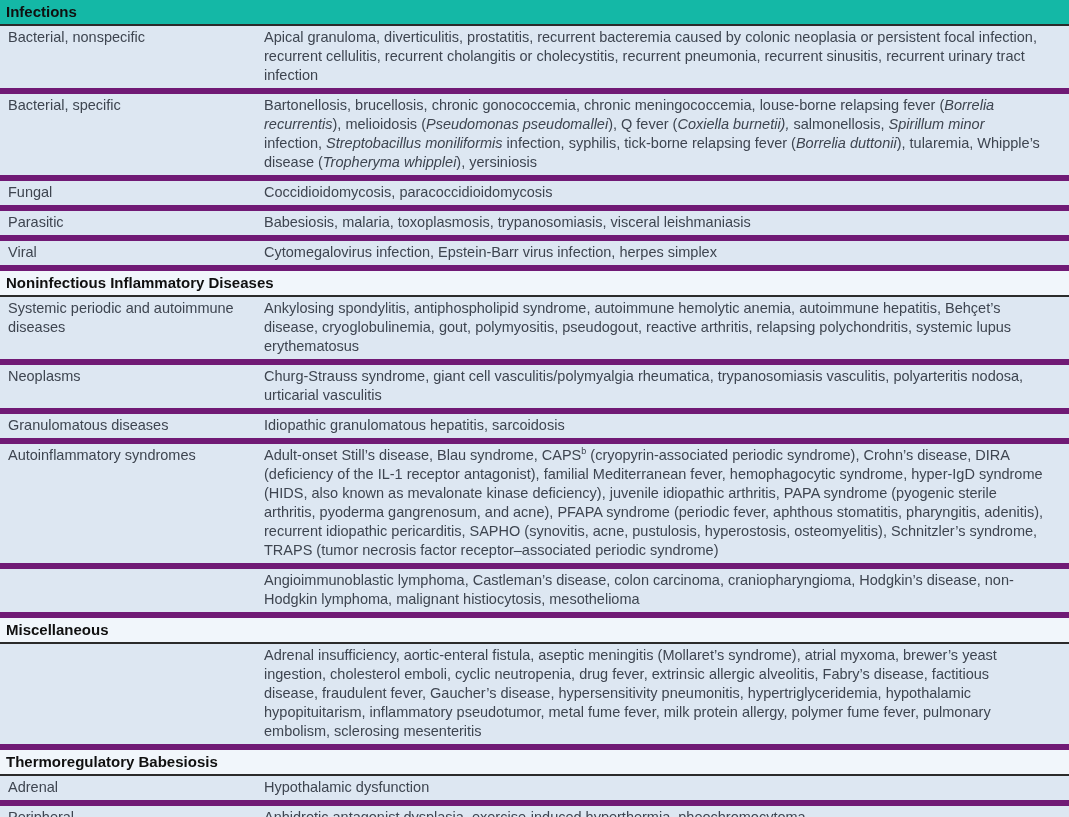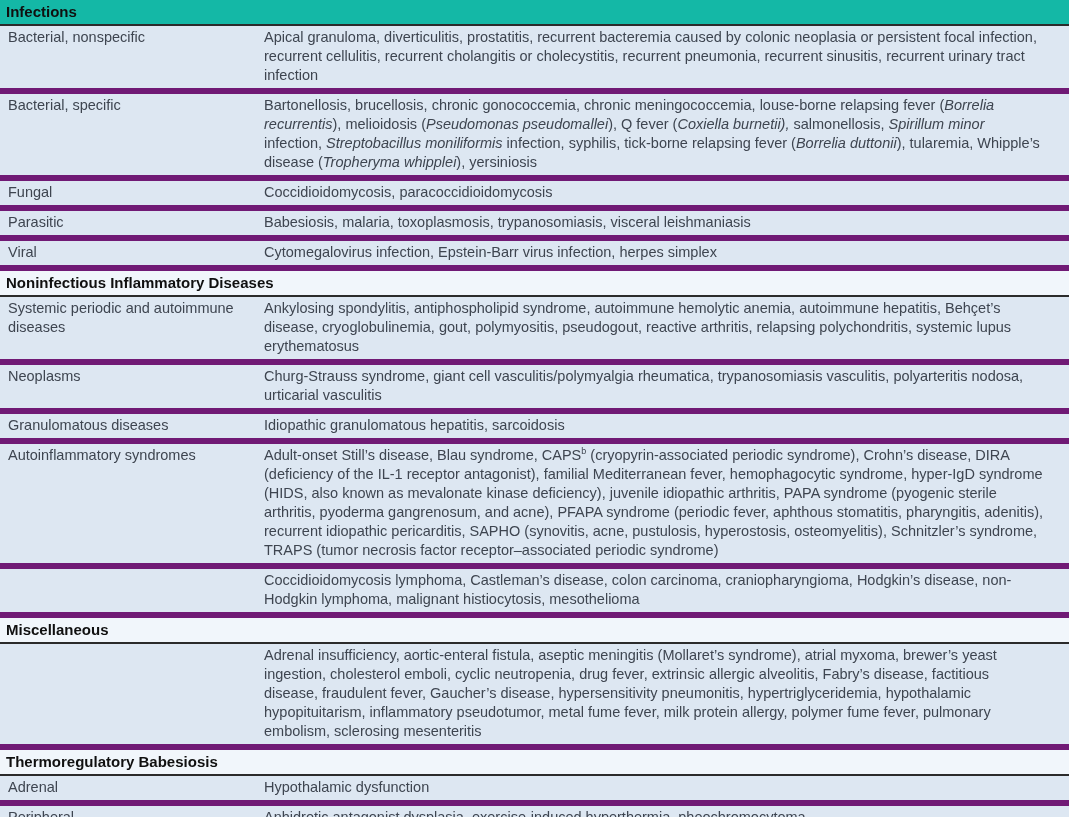--- a/index.html
+++ b/index.html
@@ -111,21 +111,21 @@
           <div class="cell-detail">Idiopathic granulomatous hepatitis, sarcoidosis</div>
         </div>
         <div class="row">
           <div class="cell-cat">Autoinflammatory syndromes</div>
           <div class="cell-detail">Adult-onset Still’s disease, Blau syndrome, CAPS<sup>b</sup> (cryopyrin-associated periodic syndrome), Crohn’s disease, DIRA (deficiency of the IL-1 receptor antagonist), familial Mediterranean fever, hemophagocytic syndrome, hyper-IgD syndrome (HIDS, also known as mevalonate kinase deficiency), juvenile idiopathic arthritis, PAPA syndrome (pyogenic sterile arthritis, pyoderma gangrenosum, and acne), PFAPA syndrome (periodic fever, aphthous stomatitis, pharyngitis, adenitis), recurrent idiopathic pericarditis, SAPHO (synovitis, acne, pustulosis, hyperostosis, osteomyelitis), Schnitzler’s syndrome, TRAPS (tumor necrosis factor receptor–associated periodic syndrome)</div>
         </div>
       </div>
       <div class="section">
         <div class="row">
           <div class="cell-cat"></div>
-          <div class="cell-detail">Coccidioidomycosis lymphoma, Castleman’s disease, colon carcinoma, craniopharyngioma, Hodgkin’s disease, non-Hodgkin lymphoma, malignant histiocytosis, mesothelioma</div>
+          <div class="cell-detail">Angioimmunoblastic lymphoma, Castleman’s disease, colon carcinoma, craniopharyngioma, Hodgkin’s disease, non-Hodgkin lymphoma, malignant histiocytosis, mesothelioma</div>
         </div>
       </div>
       <div class="section">
         <div class="section-header">Miscellaneous</div>
         <div class="row">
           <div class="cell-cat"></div>
           <div class="cell-detail">Adrenal insufficiency, aortic-enteral fistula, aseptic meningitis (Mollaret’s syndrome), atrial myxoma, brewer’s yeast ingestion, cholesterol emboli, cyclic neutropenia, drug fever, extrinsic allergic alveolitis, Fabry’s disease, factitious disease, fraudulent fever, Gaucher’s disease, hypersensitivity pneumonitis, hypertriglyceridemia, hypothalamic hypopituitarism, inflammatory pseudotumor, metal fume fever, milk protein allergy, polymer fume fever, pulmonary embolism, sclerosing mesenteritis</div>
         </div>
       </div>
       <div class="section">

